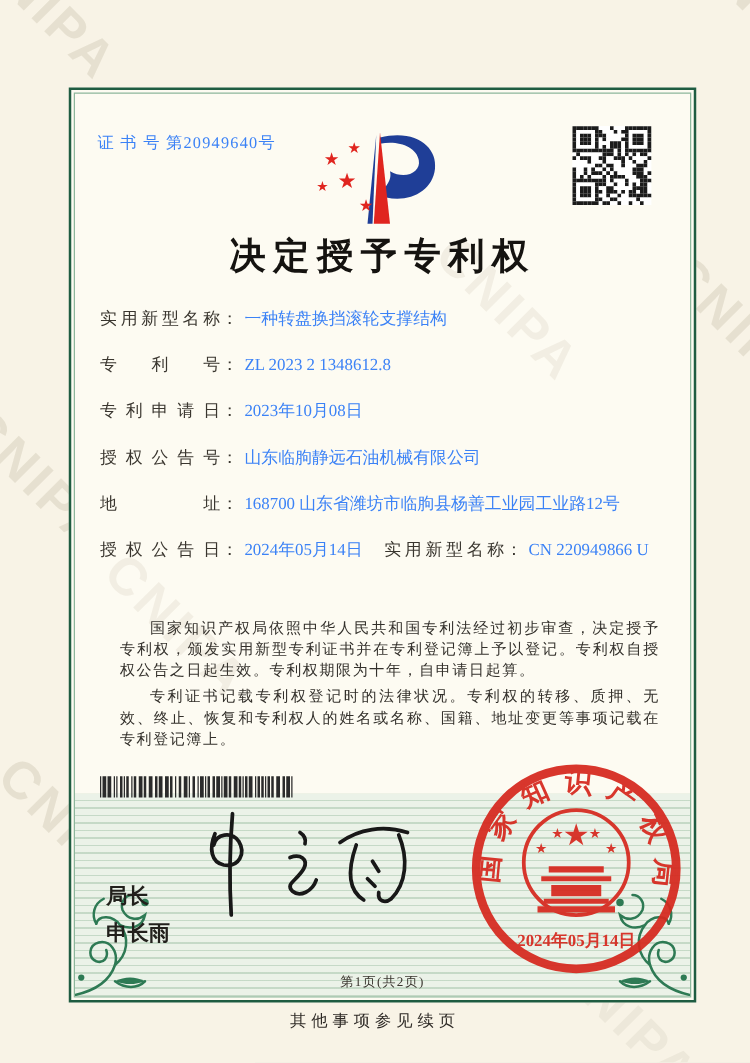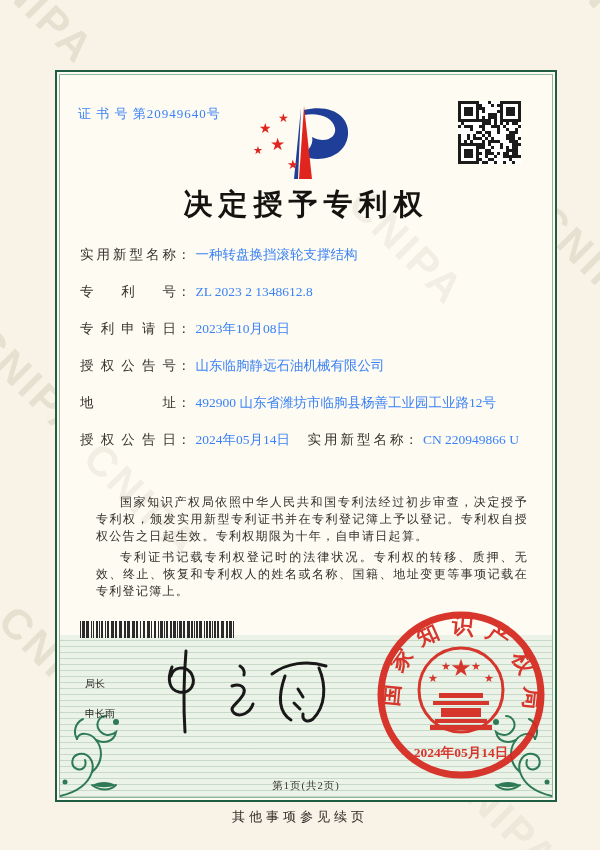--- a/index.html
+++ b/index.html
@@ -46,23 +46,23 @@
   .barcode{position:absolute;left:20px;top:546px;height:17px;display:flex;align-items:stretch;z-index:2;}
   .barcode span{background:#2b2b2b;display:block;height:100%;}
   
   .band{position:absolute;left:0;right:0;bottom:0;height:162px;background:#ebf2e8;
         background-image:repeating-linear-gradient(0deg,rgba(110,160,122,0.30) 0px,rgba(110,160,122,0.30) 1px,transparent 1px,transparent 6px);
         z-index:1;}
   .orn{position:absolute;bottom:-2px;z-index:2;}
   .orn.left{left:-4px;}
   .orn.right{right:-4px;transform:scaleX(-1);}
   
-  .director{position:absolute;left:25px;top:594px;z-index:3;
-            font-family:"Liberation Sans","DejaVu Sans",sans-serif;font-weight:normal;
-            font-size:10px;color:#22201c;line-height:30px;}
+  .director{position:absolute;left:25px;top:627px;z-index:3;
+            font-family:"Liberation Sans","DejaVu Sans",sans-serif;font-weight:bold;
+            font-size:17px;color:#22201c;line-height:30px;}
   .signature{position:absolute;left:82px;top:570px;z-index:3;}
   
   .seal{position:absolute;left:311px;top:530px;width:180px;height:180px;z-index:3;opacity:0.93;}
   
   .pagenum{position:absolute;left:0;right:0;top:704px;text-align:center;font-size:10.5px;
            color:#3a362f;z-index:3;letter-spacing:1px;}
   .note{position:absolute;left:0;right:0;top:808px;text-align:center;font-size:13px;
         letter-spacing:4px;color:#2e2a26;z-index:2;}
 </style>
 </head>
@@ -583,21 +583,21 @@
         <div class="row">
           <span class="lbl">专利号</span><span class="colon">：</span><span class="val">ZL 2023 2 1348612.8</span>
         </div>
         <div class="row">
           <span class="lbl">专利申请日</span><span class="colon">：</span><span class="val">2023年10月08日</span>
         </div>
         <div class="row">
           <span class="lbl">授权公告号</span><span class="colon">：</span><span class="val">山东临朐静远石油机械有限公司</span>
         </div>
         <div class="row">
-          <span class="lbl">地址</span><span class="colon">：</span><span class="val">492900 山东省潍坊市临朐县杨善工业园工业路12号</span>
+          <span class="lbl">地址</span><span class="colon">：</span><span class="val">168700 山东省潍坊市临朐县杨善工业园工业路12号</span>
         </div>
         <div class="row grant">
           <span class="grp1">
             <span class="lbl">授权公告日</span><span class="colon">：</span><span class="val">2024年05月14日</span>
           </span>
           <span class="grp2">
             <span class="lbl">实用新型名称</span><span class="colon">：</span><span class="val">CN 220949866 U</span>
           </span>
         </div>
       </div>

